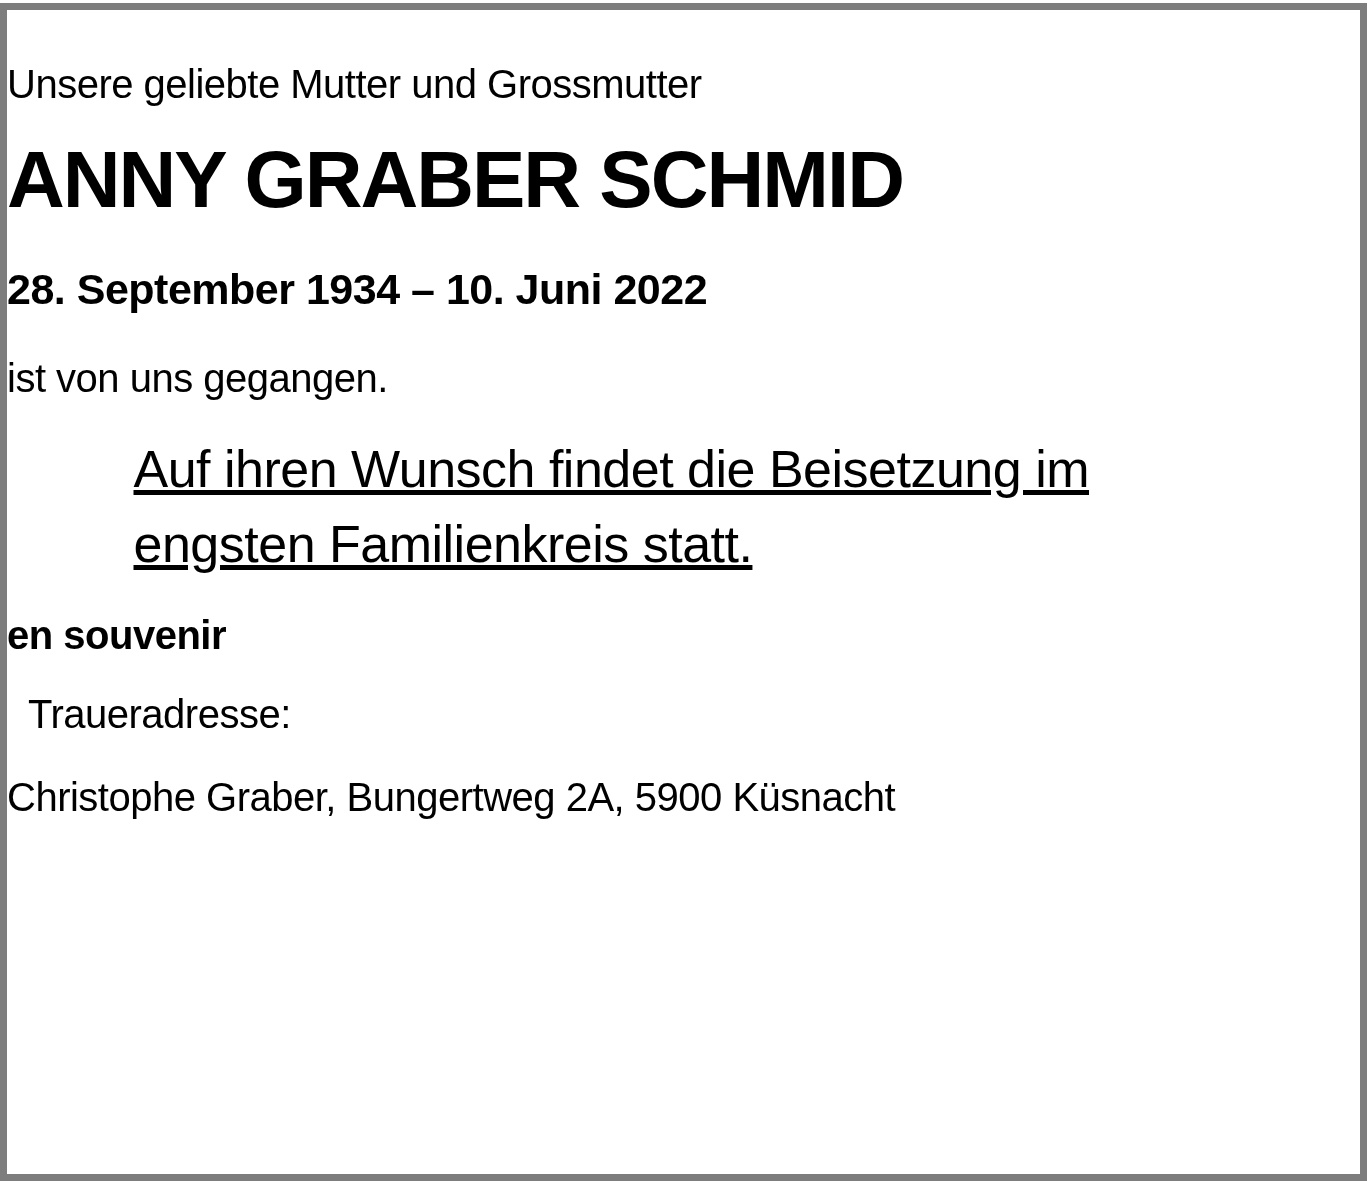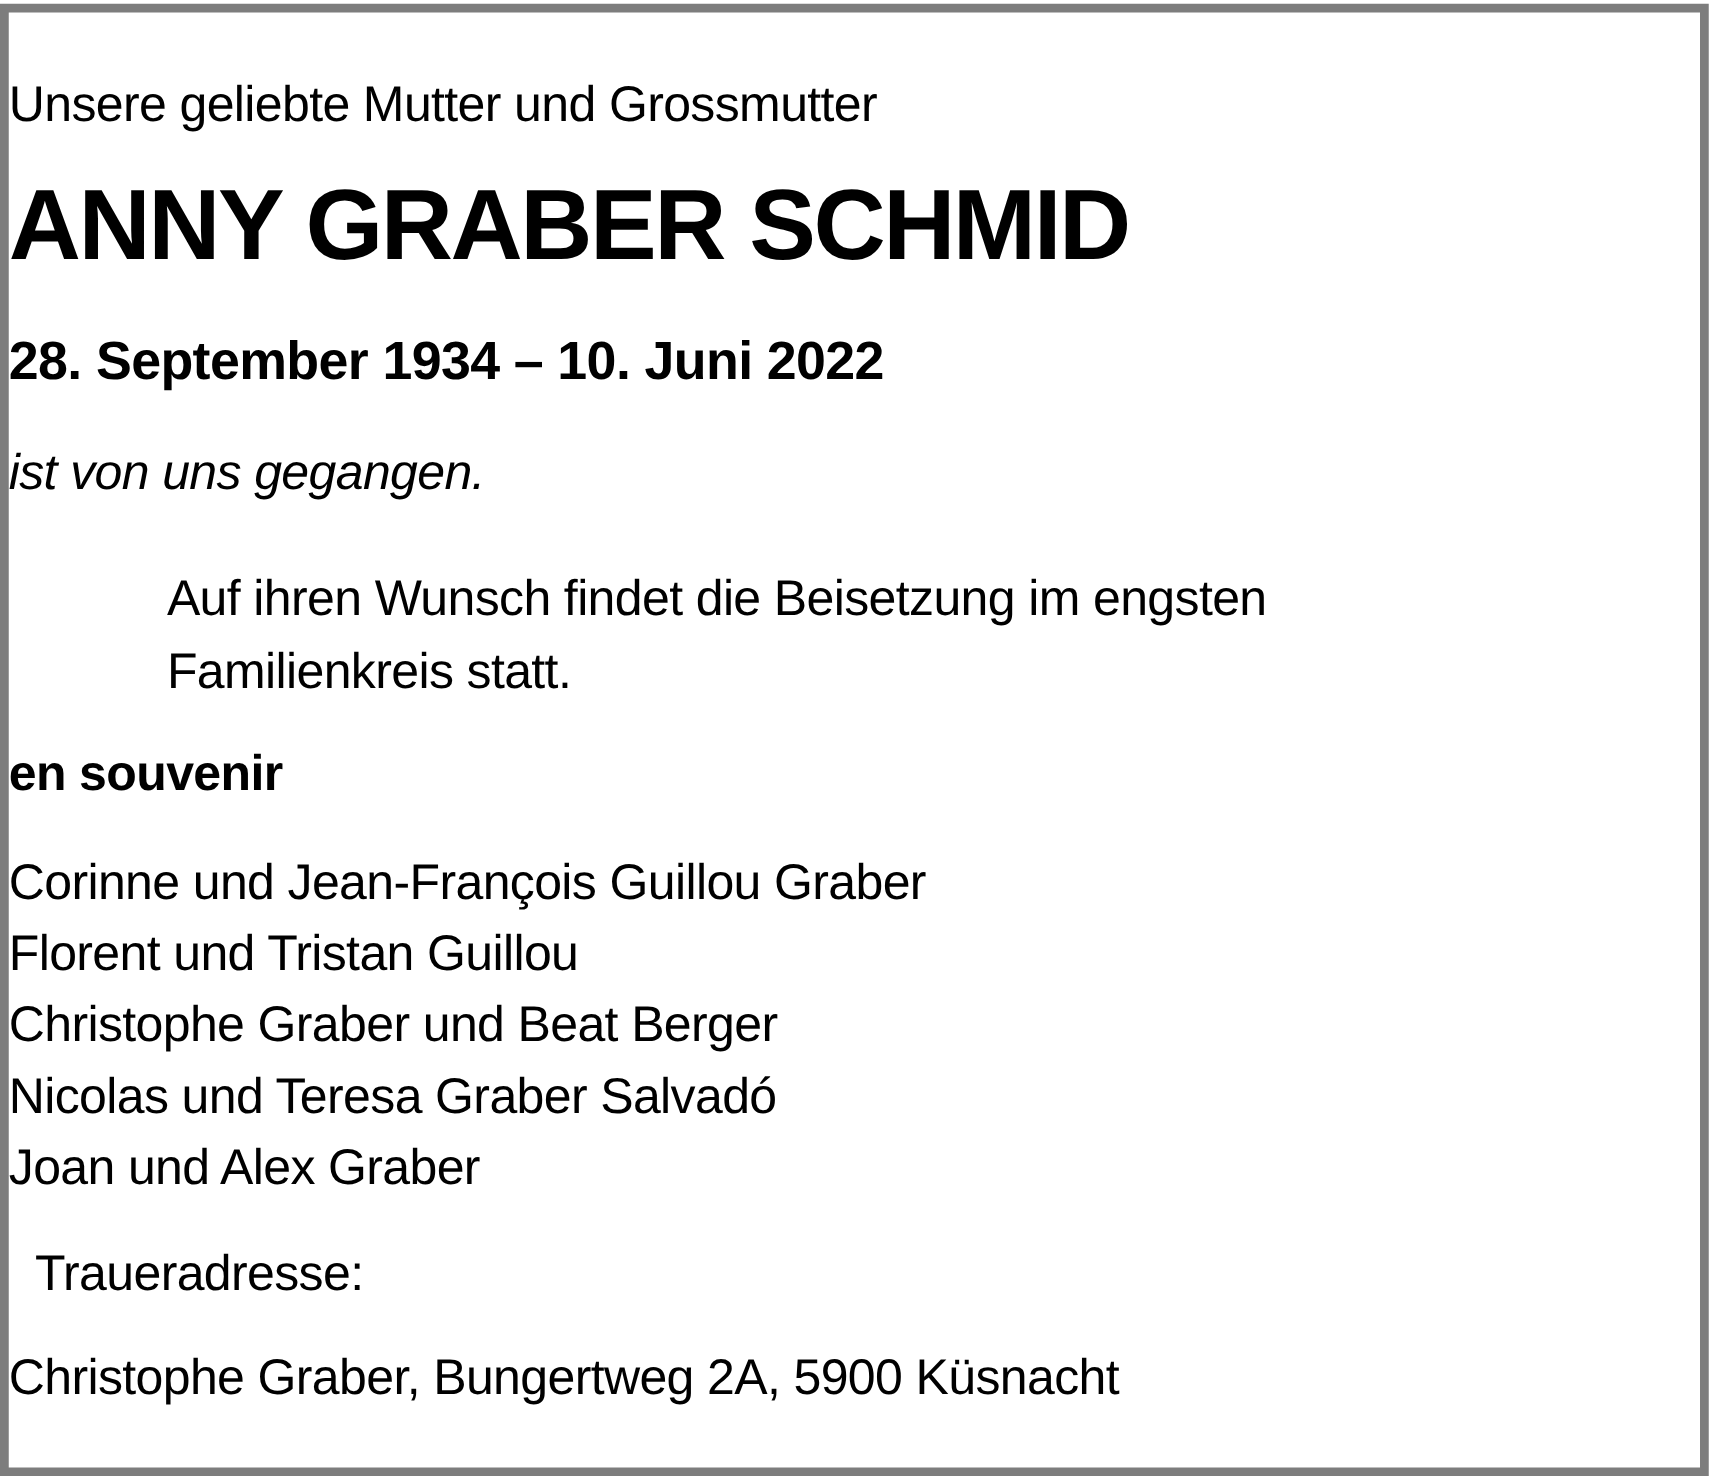--- a/index.html
+++ b/index.html
@@ -47,28 +47,28 @@
     font-weight: 700;
     line-height: 1.2;
     margin: 40px 0 0 0;
     letter-spacing: -0.5px;
   }
   .statement {
     font-size: 40px;
     line-height: 1.2;
     margin: 38px 0 0 0;
     letter-spacing: -0.5px;
-    font-style: italic;
   }
   .funeral-note {
-    font-size: 40px;
+    font-size: 52px;
     line-height: 1.45;
-    margin: 48px auto 0 auto;
+    margin: 30px auto 0 auto;
     max-width: 1100px;
     letter-spacing: -0.5px;
+    text-decoration: underline;
   }
   .memorial {
     font-size: 40px;
     font-weight: 700;
     line-height: 1.2;
     margin: 29px 0 0 0;
     letter-spacing: -0.5px;
   }
   .family-list {
     font-size: 40px;
@@ -101,26 +101,19 @@
     <h1 class="deceased-name">ANNY GRABER SCHMID</h1>
 
     <p class="dates">28. September 1934 – 10. Juni 2022</p>
 
     <p class="statement">ist von uns gegangen.</p>
 
     <p class="funeral-note">Auf ihren Wunsch findet die Beisetzung im engsten Familienkreis statt.</p>
 
     <p class="memorial">en souvenir</p>
 
-    <div class="family-list">
-      <div>Corinne und Jean-François Guillou Graber</div>
-      <div>Florent und Tristan Guillou</div>
-      <div>Christophe Graber und Beat Berger</div>
-      <div>Nicolas und Teresa Graber Salvadó</div>
-      <div>Joan und Alex Graber</div>
-    </div>
 
     <p class="address-label">Traueradresse:</p>
 
     <p class="address">Christophe Graber, Bungertweg 2A, 5900 Küsnacht</p>
 
   </div>
 </div>
 
 </body></html>

